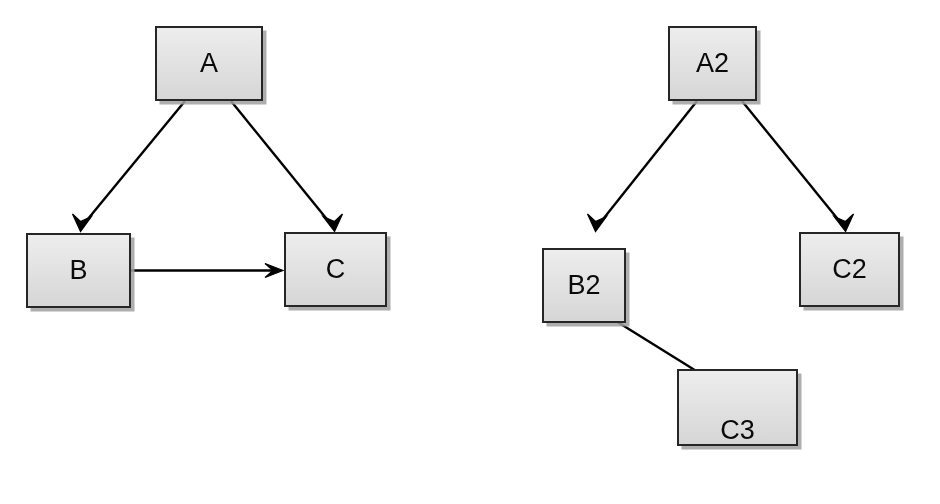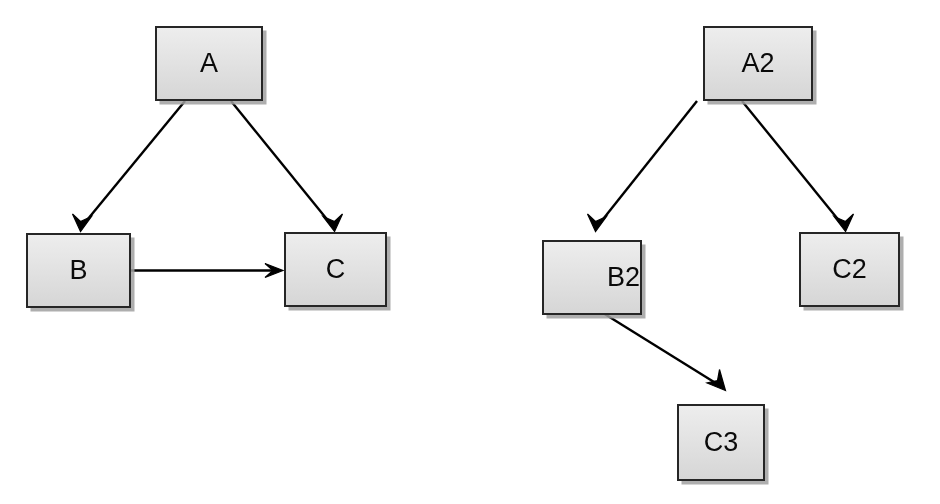--- a/index.html
+++ b/index.html
@@ -90,29 +90,29 @@
   </div>
 
   <div class="node" style="left:26px; top:233px; width:105px; height:75px;">
     <span class="node-label">B</span>
   </div>
 
   <div class="node" style="left:284px; top:232px; width:103px; height:75px;">
     <span class="node-label">C</span>
   </div>
 
-  <div class="node" style="left:668px; top:26px; width:110px; height:75px;margin-left:35px;">
+  <div class="node" style="left:668px; top:26px; width:89px; height:75px;">
     <span class="node-label">A2</span>
   </div>
 
-  <div class="node" style="left:542px; top:240px; width:100px; height:75px;justify-content:flex-end;">
+  <div class="node" style="left:542px; top:248px; width:84px; height:75px;">
     <span class="node-label">B2</span>
   </div>
 
   <div class="node" style="left:799px; top:232px; width:101px; height:75px;justify-content:center;">
     <span class="node-label">C2</span>
   </div>
 
-  <div class="node" style="left:677px; top:404px; width:88px; height:77px;">
+  <div class="node" style="left:677px; top:369px; width:121px; height:77px;align-items:flex-end;">
     <span class="node-label">C3</span>
   </div>
 
 </div>
 
 </body></html>

